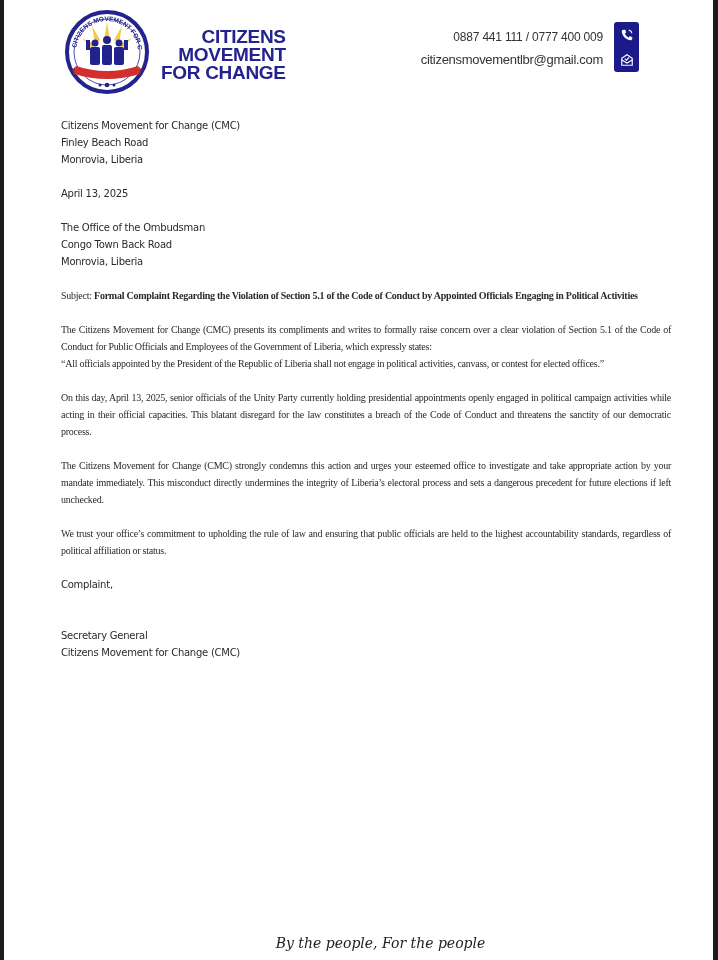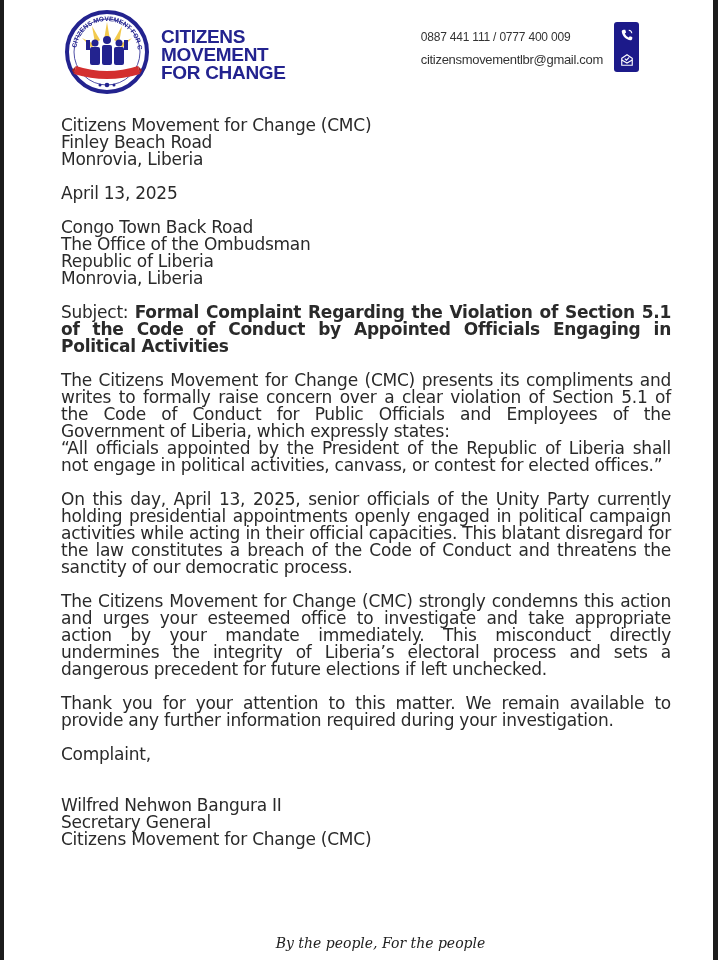--- a/index.html
+++ b/index.html
@@ -9,43 +9,43 @@
     font-family: "DejaVu Sans", sans-serif;
   }
   .page {
     position: absolute; left: 4px; top: 0; width: 709px; height: 960px;
     background: #ffffff;
   }
   .logo-wrap { position: absolute; left: 58px; top: 10px; width: 90px; height: 88px; }
   .brand {
     position: absolute; left: 157px; top: 28px;
     font-family: "Liberation Sans", sans-serif; font-weight: 900;
-    color: #23238f; font-size: 19px; line-height: 18px; letter-spacing: -0.3px;
+    color: #23238f; font-size: 19px; line-height: 18px; letter-spacing: -0.3px; text-align: right;
   }
   .brand div { white-space: nowrap; }
   .contact {
-    position: absolute; right: 110px; top: 30px; text-align: left;
+    position: absolute; right: 110px; top: 30px; text-align: right;
     font-family: "Liberation Sans", sans-serif; color: #333; font-size: 11px;
   }
   .contact .phone { font-size: 12px; letter-spacing: -0.2px; }
   .contact .email { margin-top: 8px; font-size: 13px; letter-spacing: -0.3px; }
   .contact-icons {
     position: absolute; left: 610px; top: 22px; width: 25px; height: 50px;
     background: #1c1a8a; border-radius: 3px;
     display: flex; flex-direction: column; align-items: center; justify-content: space-around;
   }
   .contact-icons svg { width: 14px; height: 14px; }
   .letter {
     position: absolute; left: 57px; top: 117px; width: 610px;
-    font-family: "DejaVu Sans", sans-serif; font-size: 17px; line-height: 17px;
+    font-family: "DejaVu Sans", sans-serif; font-size: 10px; line-height: 17px;
     color: #2a2a2a; letter-spacing: -0.25px;
   }
   .letter p { margin: 0 0 17px 0; }
   .block div { white-space: nowrap; }
-  .justify { text-align: justify; }
+  .justify { text-align: justify; font-family: Liberation Serif, serif; }
   .subject b { font-weight: bold; }
   .sign { margin-top: 34px; }
   .motto {
     position: absolute; left: 0; width: 709px; top: 935px; text-align: center;
     font-family: "DejaVu Serif", serif; font-style: italic; font-size: 14px; color: #222; margin-left: 22px;
   }
 </style>
 </head>
 <body>
 
@@ -115,35 +115,33 @@
   </div>
 
   <div class="letter">
     <p class="block">
       <span style="display:block">Citizens Movement for Change (CMC)</span>
       <span style="display:block">Finley Beach Road</span>
       <span style="display:block">Monrovia, Liberia</span>
     </p>
     <p>April 13, 2025</p>
     <p class="block">
+      <span style="display:block">The Office of the Ombudsman</span>
       <span style="display:block">Congo Town Back Road</span>
-      <span style="display:block">The Office of the Ombudsman</span>
-      <span style="display:block">Republic of Liberia</span>
       <span style="display:block">Monrovia, Liberia</span>
     </p>
     <p class="subject justify"><span>Subject: </span><b>Formal Complaint Regarding the  Violation of Section 5.1 of the Code of Conduct by Appointed Officials Engaging in Political Activities</b></p>
     <p class="justify">
       <span style="display:block">The Citizens Movement for Change (CMC) presents its compliments and writes to formally raise concern over a clear violation of Section 5.1 of the Code of Conduct for Public Officials and Employees of the Government of Liberia, which expressly states:</span>
       <span style="display:block">“All officials appointed by the President of the Republic of Liberia shall not engage in political activities, canvass, or contest for elected offices.”</span>
     </p>
     <p class="justify">On this day, April 13, 2025, senior officials of the Unity Party currently holding presidential appointments openly engaged in political campaign activities while acting in their official capacities. This blatant disregard for the law constitutes a breach of the Code of Conduct and threatens the sanctity of our democratic process.</p>
     <p class="justify">The Citizens Movement for Change (CMC) strongly condemns this action and urges your esteemed office to investigate and take appropriate action by your mandate immediately. This misconduct directly undermines the integrity of Liberia’s electoral process and sets a dangerous precedent for future elections if left unchecked.</p>
-    <p class="justify">Thank you for your attention to this matter. We remain available to provide any further information required during your investigation.</p>
+    <p class="justify">We trust your office’s commitment to upholding the rule of law and ensuring that public officials are held to the highest accountability standards, regardless of political affiliation or status.</p>
     <p>Complaint,</p>
     <div class="sign block">
-      <div>Wilfred Nehwon Bangura II</div>
       <div>Secretary General</div>
       <div>Citizens Movement for Change (CMC)</div>
     </div>
   </div>
 
   <div class="motto">By the people, For the people</div>
 </div>
 
 </body></html>

